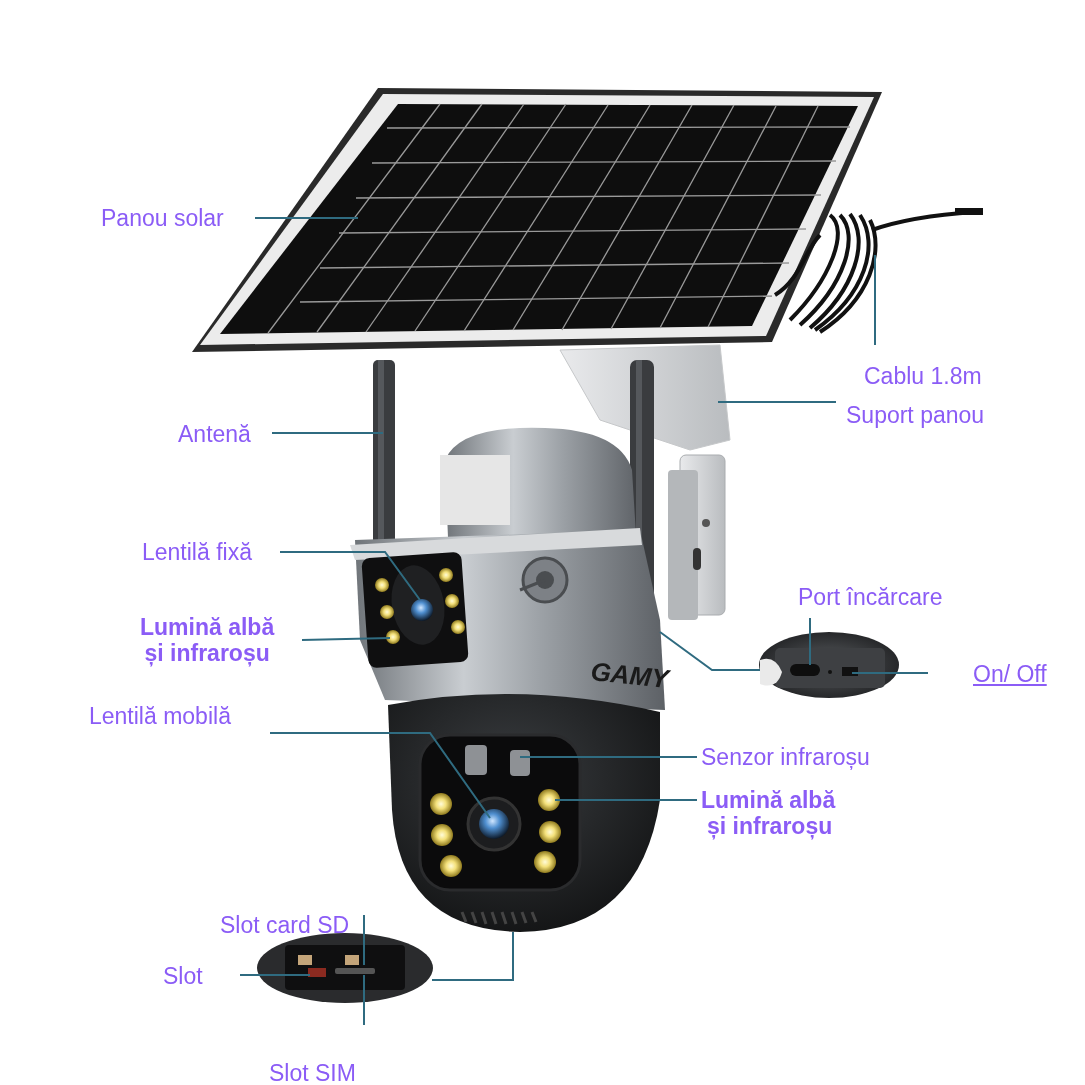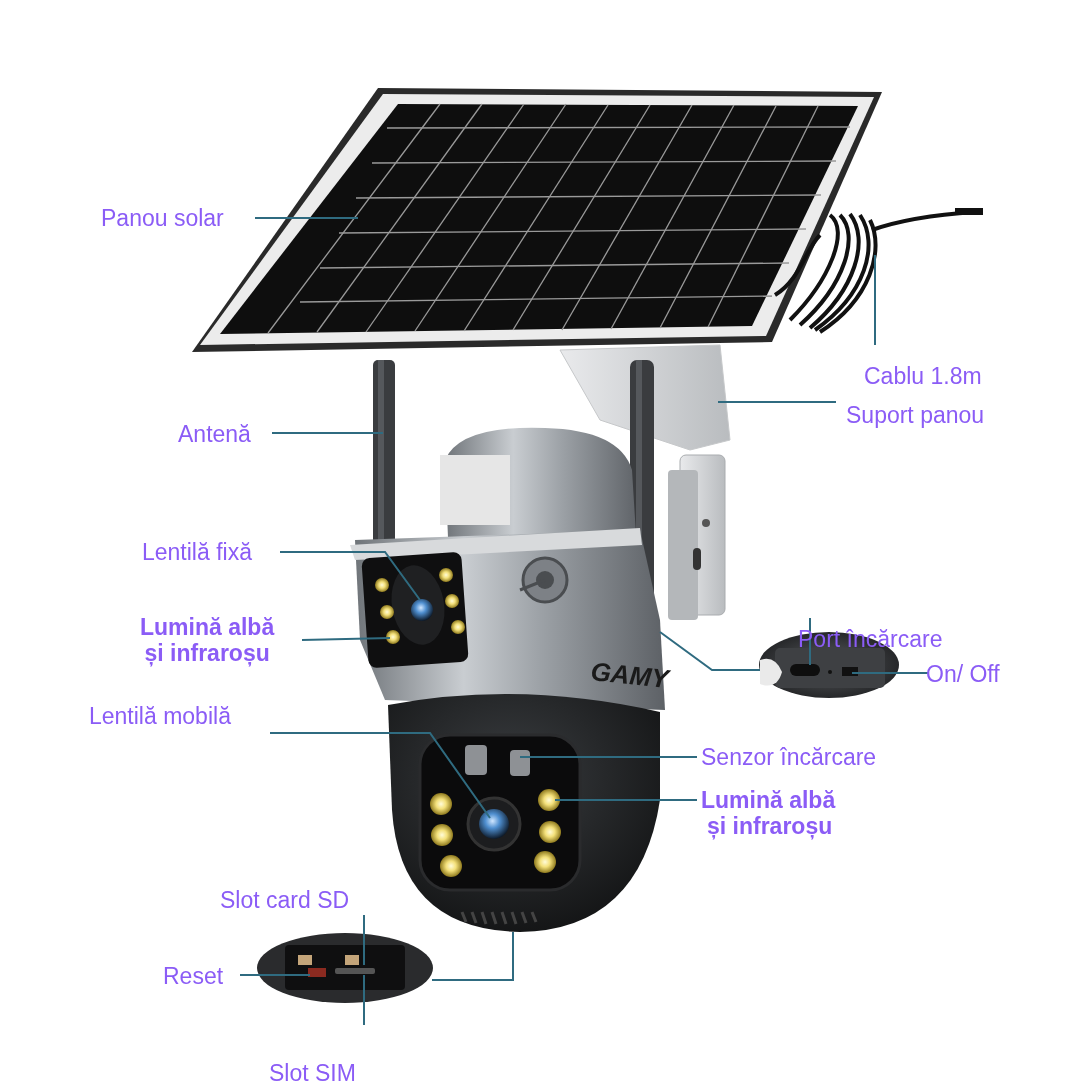--- a/index.html
+++ b/index.html
@@ -194,24 +194,24 @@
 
 <div class="label" style="left:101px; top:205px;">Panou solar</div>
 <div class="label" style="left:864px; top:363px;">Cablu 1.8m</div>
 <div class="label" style="left:846px; top:390px;margin-top:12px;">Suport panou</div>
 <div class="label" style="left:178px; top:421px;text-align:right;">Antenă</div>
 <div class="label" style="left:142px; top:539px;text-align:right;">Lentilă fixă</div>
 <div class="label two center" style="left:140px; top:614px;">
   <span>Lumină albă</span>
   <span>și infraroșu</span>
 </div>
-<div class="label" style="left:798px; top:584px;margin-top:42px;">Port încărcare</div>
-<div class="label" style="left:926px; top:661px;">On/ Off</div>
+<div class="label" style="left:798px; top:584px;">Port încărcare</div>
+<div class="label" style="left:973px; top:661px;text-decoration:underline;">On/ Off</div>
 <div class="label" style="left:89px; top:703px;">Lentilă mobilă</div>
-<div class="label" style="left:701px; top:744px;">Senzor încărcare</div>
+<div class="label" style="left:701px; top:744px;">Senzor infraroșu</div>
 <div class="label two" style="left:701px; top:787px;">
   <span>Lumină albă</span>
   <span style="padding-left:6px;">și infraroșu</span>
 </div>
-<div class="label" style="left:220px; top:887px;">Slot card SD</div>
-<div class="label" style="left:163px; top:963px;">Reset</div>
+<div class="label" style="left:220px; top:912px;">Slot card SD</div>
+<div class="label" style="left:163px; top:963px;">Slot</div>
 <div class="label" style="left:269px; top:1060px;">Slot SIM</div>
 </div>
 
 </body></html>

